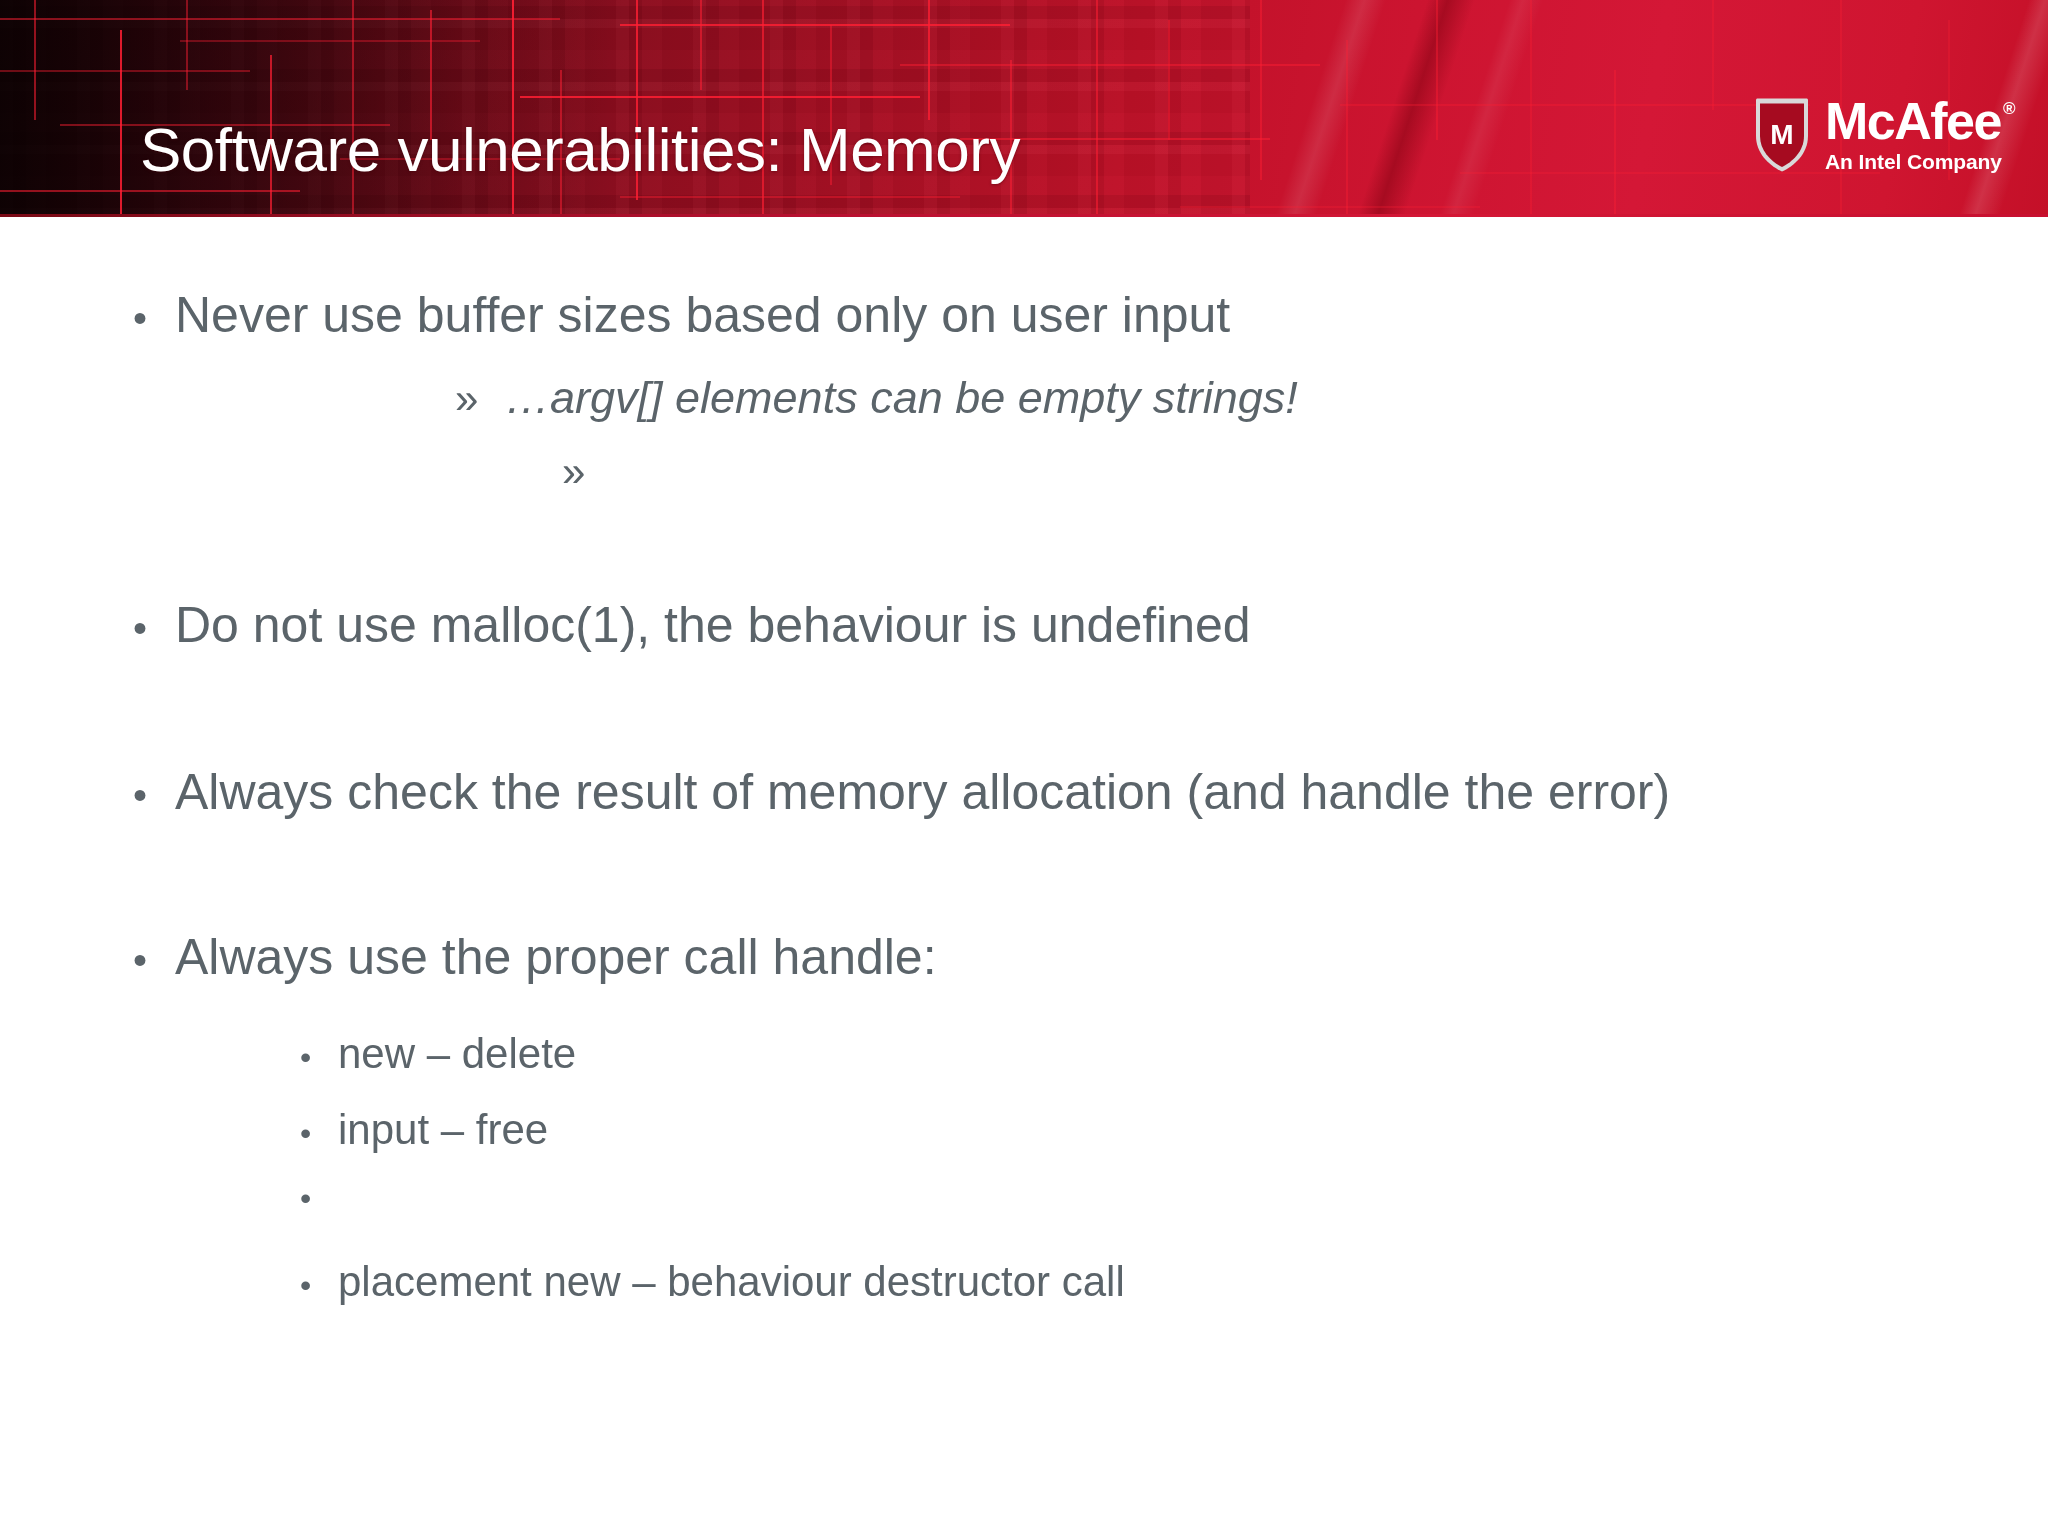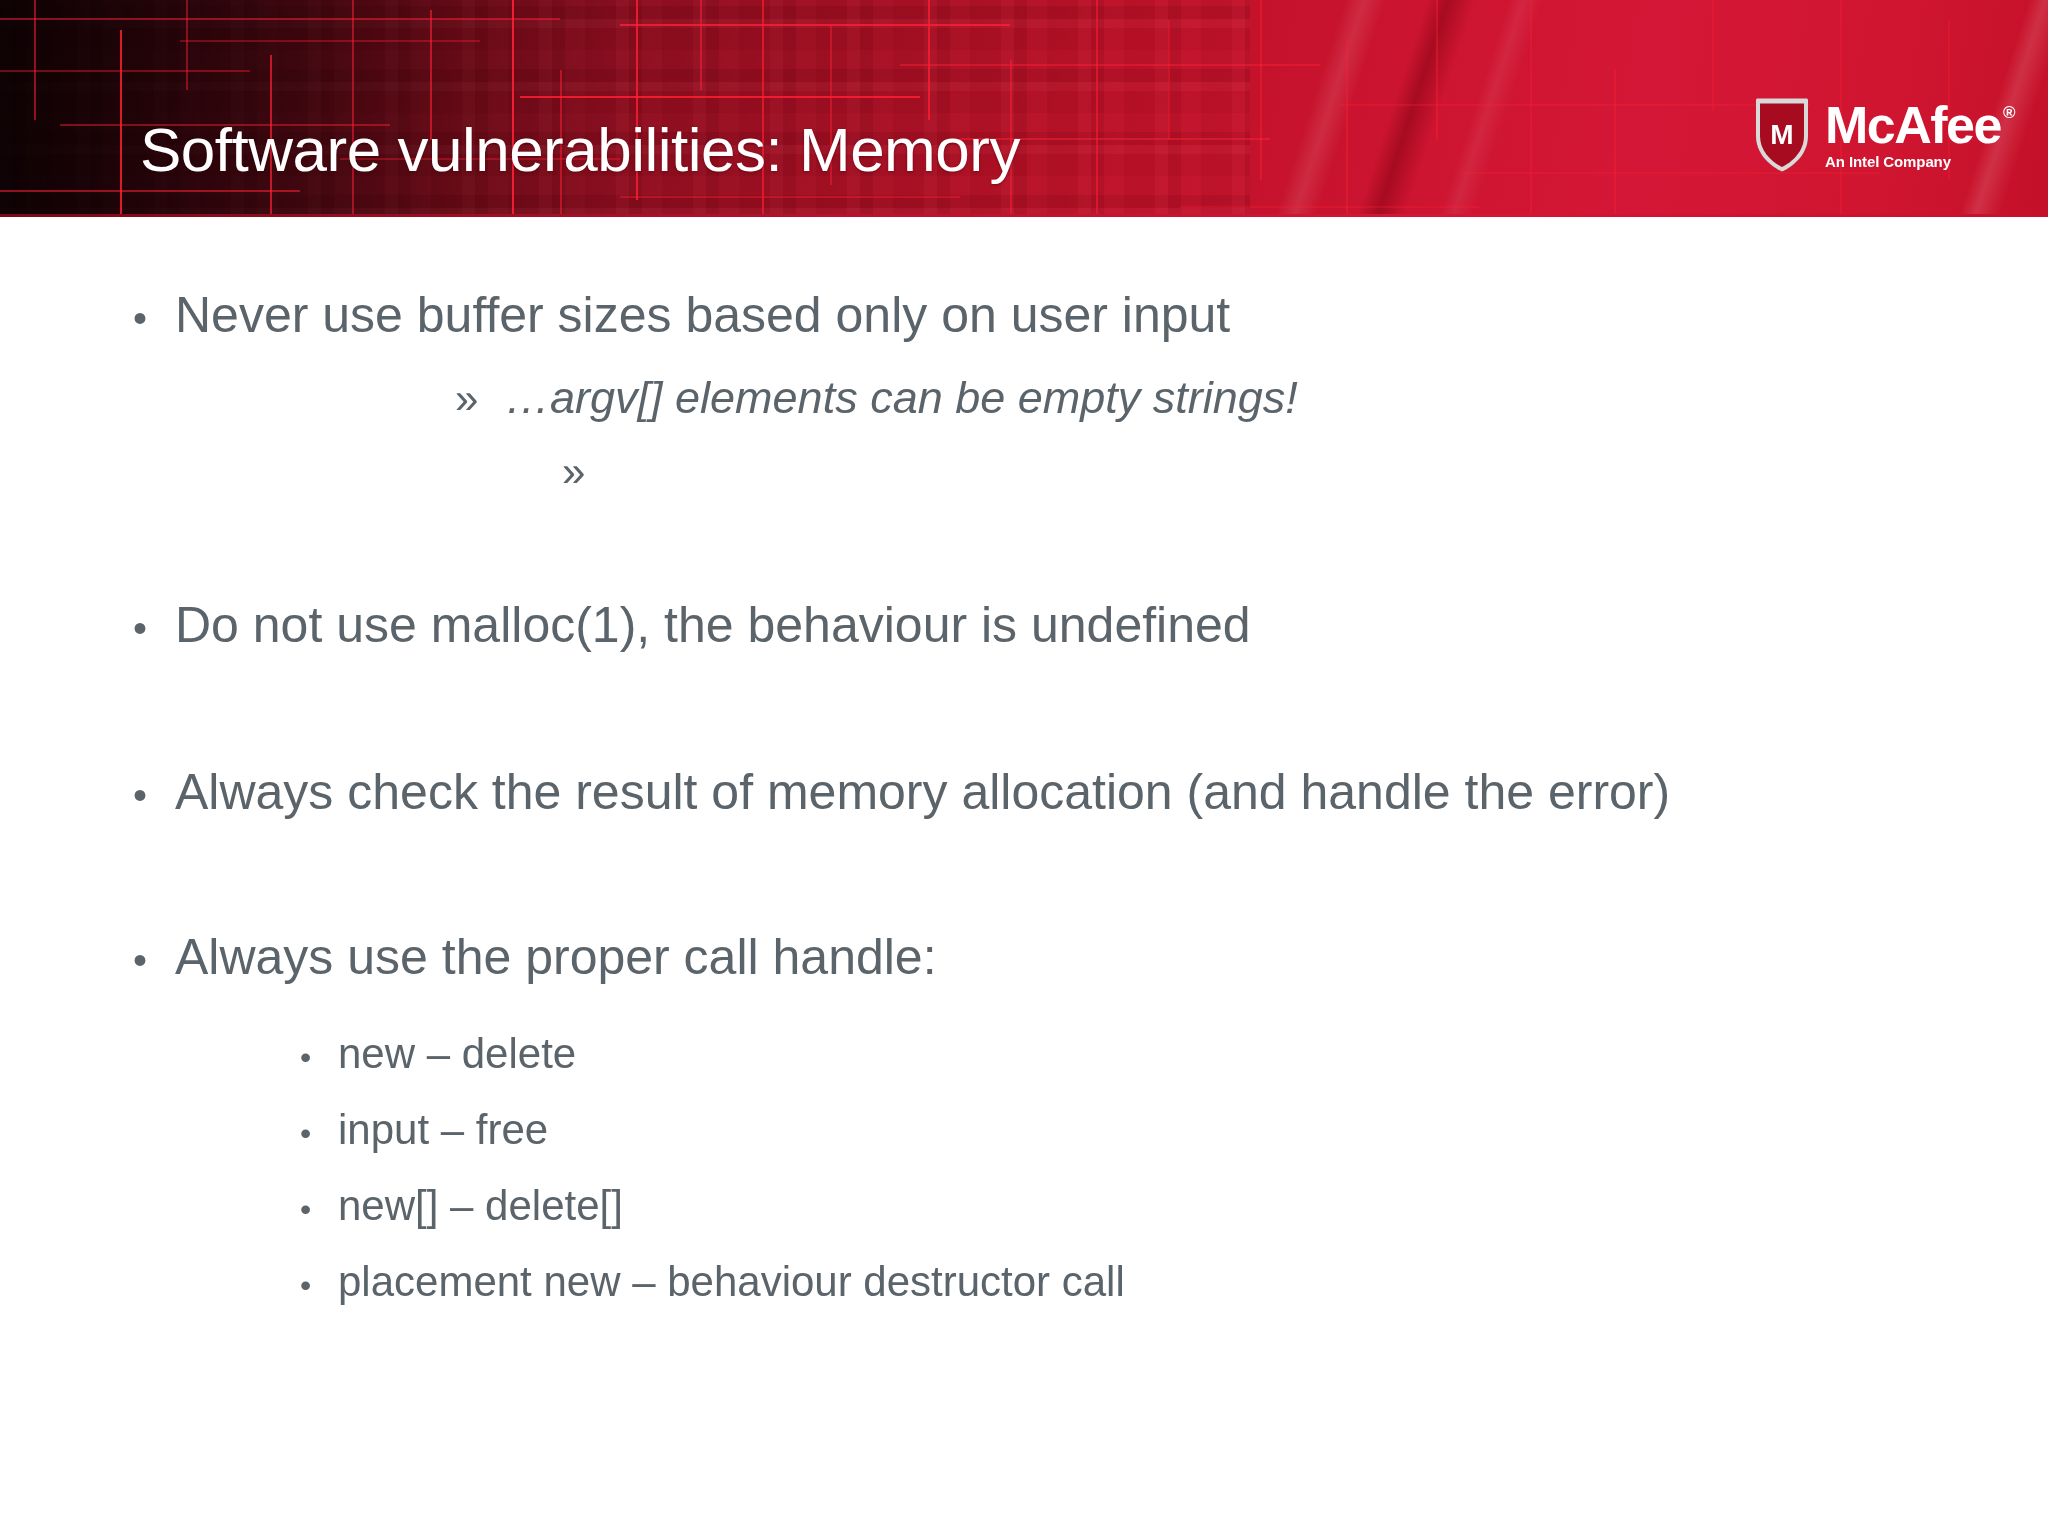--- a/index.html
+++ b/index.html
@@ -127,21 +127,21 @@
     display: flex;
     align-items: flex-start;
     font-size: 52px;
     font-weight: bold;
     color: #ffffff;
     line-height: 0.98;
     letter-spacing: -1.5px;
   }
   .logo-reg { font-size: 17px; line-height: 1; margin-top: 4px; margin-left: 2px; font-weight: bold; }
   .logo-tagline {
-    font-size: 15px;
+    font-size: 21px;
     font-weight: bold;
     color: #ffffff;
     letter-spacing: -0.1px;
     margin-top: 3px;
   }
 
   
   .body-area {
     position: absolute;
     left: 0;
@@ -298,21 +298,20 @@
       <span class="txt">new – delete</span>
     </div>
 
     <div class="bullet-row lvl2b" style="top:889px;">
       <span class="marker">•</span>
       <span class="txt">input – free</span>
     </div>
 
     <div class="bullet-row lvl2b" style="top:965px;">
       <span class="marker">•</span>
-      <span class="txt">new[] – delete[]</span>
     </div>
 
     <div class="bullet-row lvl2b" style="top:1041px;">
       <span class="marker">•</span>
       <span class="txt">placement new – behaviour destructor call</span>
     </div>
 
     <div class="page-number">8</div>
   </div>
 

